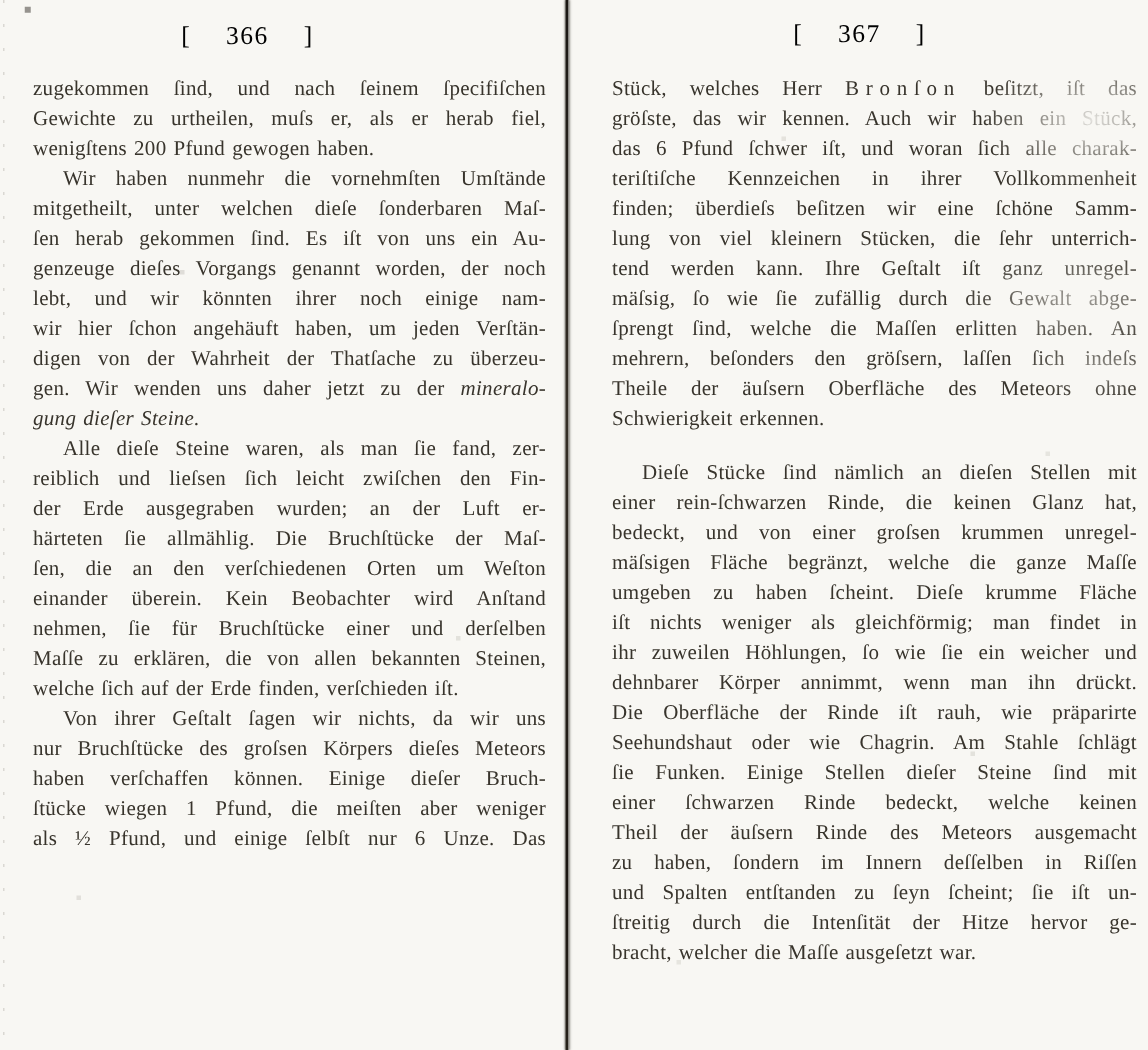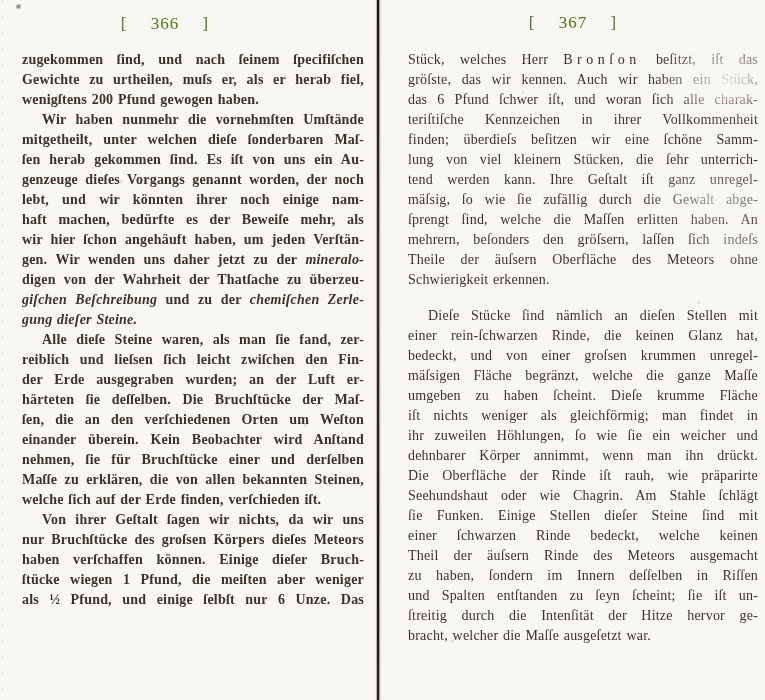--- a/index.html
+++ b/index.html
@@ -5,26 +5,26 @@
   html,body{margin:0;padding:0;}
   body{
     width:765px;height:700px;position:relative;overflow:hidden;
     background:#f8f7f3;
     font-family:"Liberation Serif","DejaVu Serif",serif;
     color:#38342c;
   }
   .spread{position:absolute;inset:0;}
   .page-header{
     position:absolute;font-size:17px;letter-spacing:1px;word-spacing:18px;
-    color:#4d7c0f;text-align:center;white-space:nowrap;
+    color:#000000;text-align:center;white-space:nowrap;
   }
   #hdr-left{left:100px;top:14px;width:130px;}
   #hdr-right{left:526px;top:13px;width:94px;}
   .page-body{position:absolute;top:50px;font-size:14px;}
-  #body-left{left:22px;width:342px;font-weight:bold;}
+  #body-left{left:22px;width:342px;}
   #body-right{left:408px;width:350px;}
   .para{margin:0;}
   .para.gap-before{margin-top:16px;}
   .line{
     height:20px;line-height:20px;overflow:hidden;
     text-align:justify;text-align-last:justify;
     letter-spacing:0.2px;word-spacing:1px;
   }
   .line.flush{text-align-last:left;}
   .line.first-indent{text-indent:20px;}
@@ -76,32 +76,30 @@
           <div class="line">zugekommen ſind, und nach ſeinem ſpecifiſchen</div>
           <div class="line">Gewichte zu urtheilen, muſs er, als er herab fiel,</div>
           <div class="line flush">wenigſtens 200 Pfund gewogen haben.</div>
         </div>
         <div class="para">
           <div class="line first-indent">Wir haben nunmehr die vornehmſten Umſtände</div>
           <div class="line">mitgetheilt, unter welchen dieſe ſonderbaren Maſ-</div>
           <div class="line">ſen herab gekommen ſind. Es iſt von uns ein Au-</div>
           <div class="line">genzeuge dieſes Vorgangs genannt worden, der noch</div>
           <div class="line">lebt, und wir könnten ihrer noch einige nam-</div>
-          <div class="line">haft machen, bedürfte es der Beweiſe mehr, als</div>
           <div class="line">wir hier ſchon angehäuft haben, um jeden Verſtän-</div>
+          <div class="line">digen von der Wahrheit der Thatſache zu überzeu-</div>
           <div class="line"><span class="">gen. Wir wenden uns daher jetzt zu der </span><span class="italic">mineralo-</span></div>
-          <div class="line">digen von der Wahrheit der Thatſache zu überzeu-</div>
-          <div class="line"><span class="italic">giſchen Beſchreibung</span><span class=""> und zu der </span><span class="italic">chemiſchen Zerle-</span></div>
           <div class="line flush"><span class="italic">gung dieſer Steine.</span></div>
         </div>
         <div class="para">
           <div class="line first-indent">Alle dieſe Steine waren, als man ſie fand, zer-</div>
           <div class="line">reiblich und lieſsen ſich leicht zwiſchen den Fin-</div>
           <div class="line">der Erde ausgegraben wurden; an der Luft er-</div>
-          <div class="line">härteten ſie deſſelben. Die Bruchſtücke der Maſ-</div>
+          <div class="line">härteten ſie allmählig. Die Bruchſtücke der Maſ-</div>
           <div class="line">ſen, die an den verſchiedenen Orten um Weſton</div>
           <div class="line">einander überein. Kein Beobachter wird Anſtand</div>
           <div class="line">nehmen, ſie für Bruchſtücke einer und derſelben</div>
           <div class="line">Maſſe zu erklären, die von allen bekannten Steinen,</div>
           <div class="line flush">welche ſich auf der Erde finden, verſchieden iſt.</div>
         </div>
         <div class="para">
           <div class="line first-indent">Von ihrer Geſtalt ſagen wir nichts, da wir uns</div>
           <div class="line">nur Bruchſtücke des groſsen Körpers dieſes Meteors</div>
           <div class="line">haben verſchaffen können. Einige dieſer Bruch-</div>

